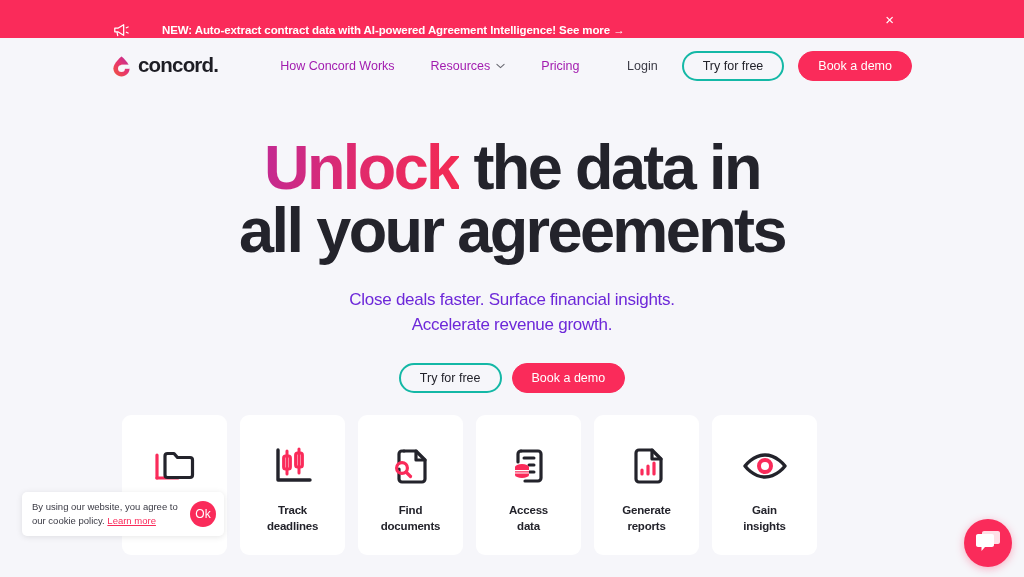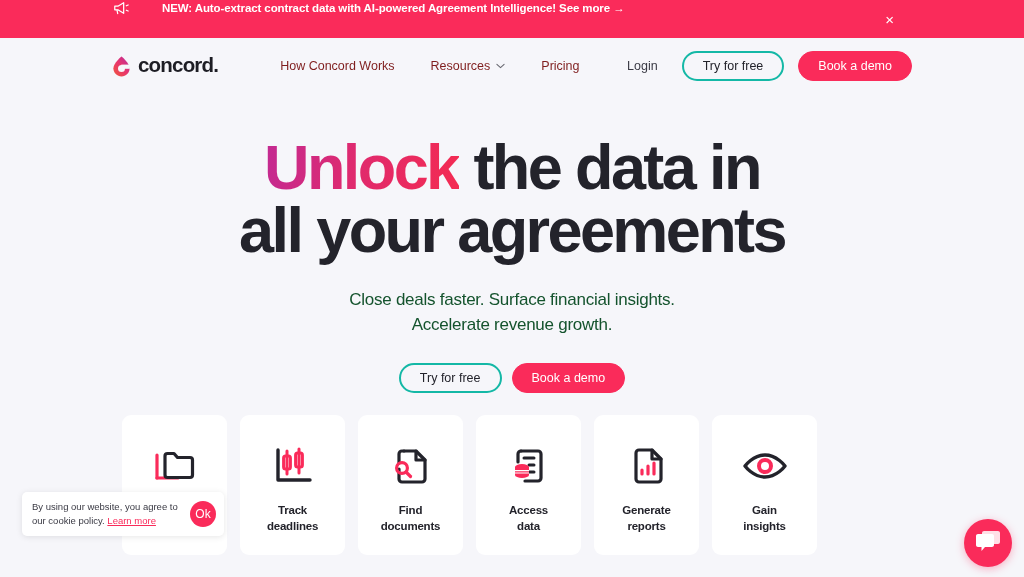--- a/index.html
+++ b/index.html
@@ -12,21 +12,21 @@
     background: #f6f6fa;
     color: #23232b;
     position: relative;
   }
 
   
   .announce {
     height: 38px;
     background: #fa2b5a;
     display: flex;
-    align-items: flex-start;
+    align-items: flex-end;
     position: relative;
   }
   .announce-inner {
     display: flex;
     align-items: center;
     gap: 32px;
     margin-left: 112px;
   }
   .megaphone-icon { width: 18px; height: 16px; display: block; }
   .announce-text {
@@ -71,21 +71,21 @@
     padding-bottom: 1px;
   }
   .nav-main {
     display: flex;
     align-items: center;
     gap: 36px;
     margin-left: 62px;
   }
   .nav-link {
     font-size: 12.5px;
-    color: #7f1d1d;
+    color: #a21caf;
     cursor: pointer;
     white-space: nowrap;
     display: flex;
     align-items: center;
     gap: 6px;
   }
   .chev { width: 9px; height: 6px; display: block; opacity: .75; }
   .nav-right {
     margin-left: auto;
     display: flex;
@@ -139,21 +139,21 @@
     background: linear-gradient(100deg, #c22a93 0%, #e02a6d 48%, #f42b51 100%);
     -webkit-background-clip: text;
     background-clip: text;
     -webkit-text-fill-color: transparent;
     color: #e02a6d;
   }
   .hero-sub {
     margin-top: 26px;
     font-size: 17px;
     line-height: 1.45;
-    color: #14532d;
+    color: #6d28d9;
     letter-spacing: -0.25px;
   }
   .hero-ctas {
     margin-top: 26px;
     display: flex;
     justify-content: center;
     gap: 10px;
   }
   .hero-ctas .btn { height: 30px; font-size: 12.5px; }
 

